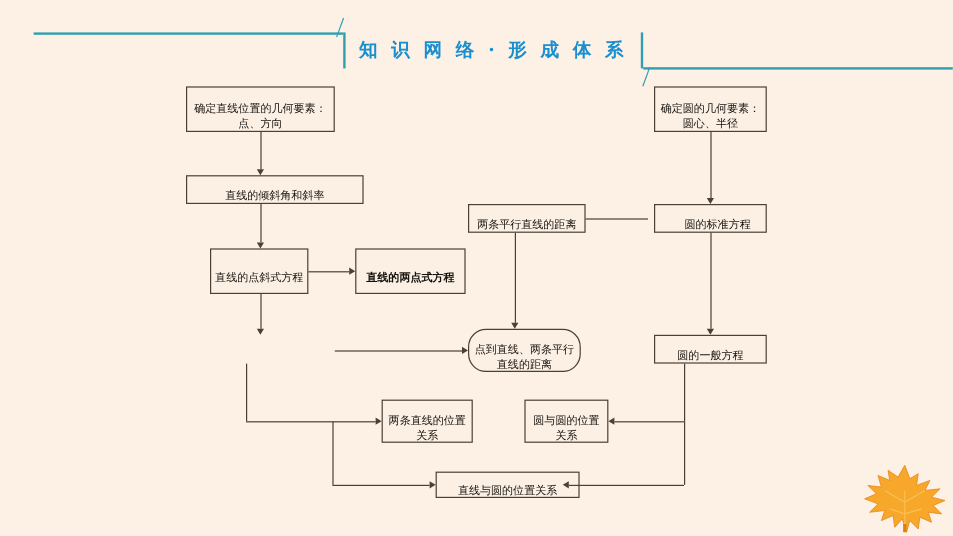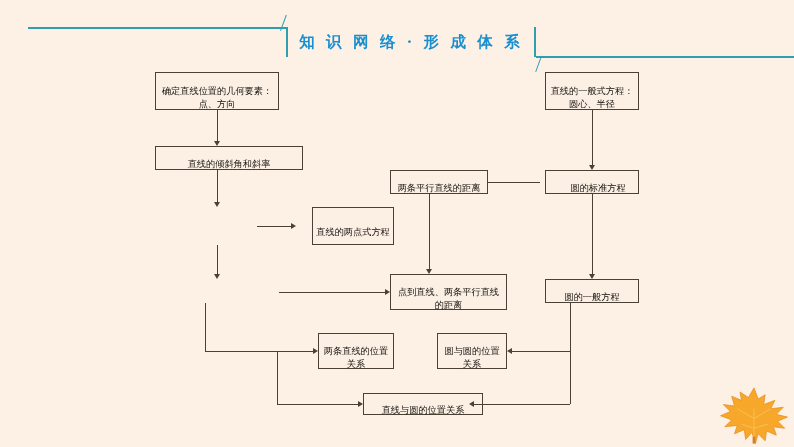--- a/index.html
+++ b/index.html
@@ -70,48 +70,51 @@
   <div id="title-text">知 识 网 络 · 形 成 体 系</div>
 
   <div class="node" style="left:155px;top:72px;width:124px;height:38px;">
     <span>确定直线位置的几何要素：点、方向</span>
   </div>
 
   <div class="node" style="left:155px;top:146px;width:148px;height:24px;">
     <span>直线的倾斜角和斜率</span>
   </div>
 
+  <div class="node" style="left:175px;top:207px;width:82px;height:38px;">
+    <span>直线的点斜式方程</span>
+  </div>
 
-  <div class="node" style="left:312px;top:207px;width:82px;height:38px;">
+  <div class="node" style="left:296px;top:207px;width:92px;height:38px;font-weight:bold;">
     <span>直线的两点式方程</span>
   </div>
 
 
   <div class="node" style="left:390px;top:170px;width:98px;height:24px;">
     <span>两条平行直线的距离</span>
   </div>
 
-  <div class="node" style="left:390px;top:274px;width:117px;height:36px;">
+  <div class="node" style="left:390px;top:274px;width:94px;height:36px;border-radius:15px;">
     <span>点到直线、两条平行直线的距离</span>
   </div>
 
   <div class="node" style="left:318px;top:333px;width:76px;height:36px;">
     <span>两条直线的位置关系</span>
   </div>
 
   <div class="node" style="left:363px;top:393px;width:120px;height:22px;">
     <span>直线与圆的位置关系</span>
   </div>
 
   <div class="node" style="left:437px;top:333px;width:70px;height:36px;">
     <span>圆与圆的位置关系</span>
   </div>
 
   <div class="node" style="left:545px;top:72px;width:94px;height:38px;">
-    <span>直线的一般式方程：圆心、半径</span>
+    <span>确定圆的几何要素：圆心、半径</span>
   </div>
 
   <div class="node" style="left:545px;top:170px;width:94px;height:24px;padding-left:15px;">
     <span>圆的标准方程</span>
   </div>
 
   <div class="node" style="left:545px;top:279px;width:94px;height:24px;">
     <span>圆的一般方程</span>
   </div>
 

